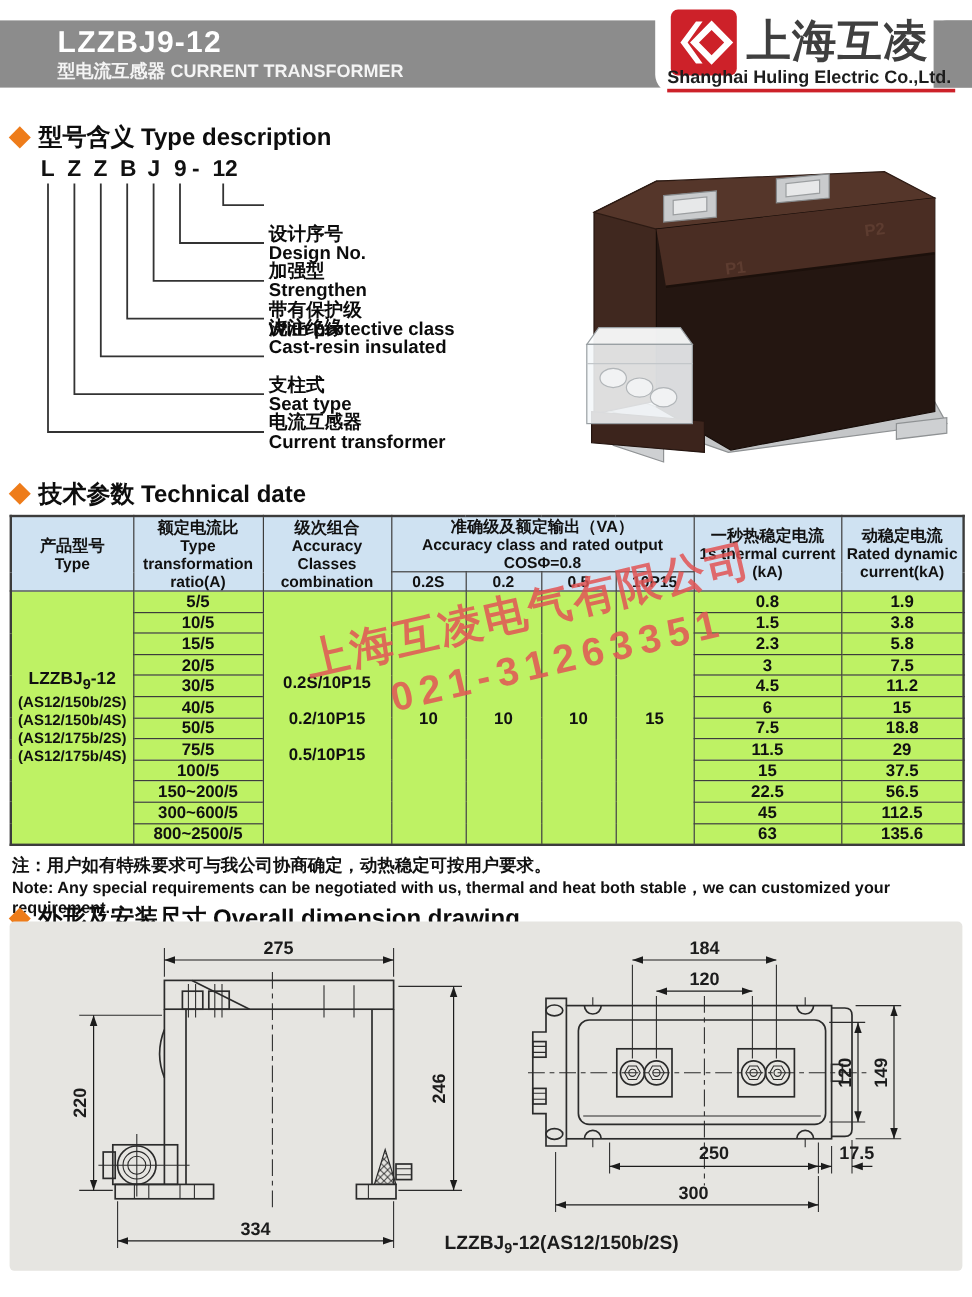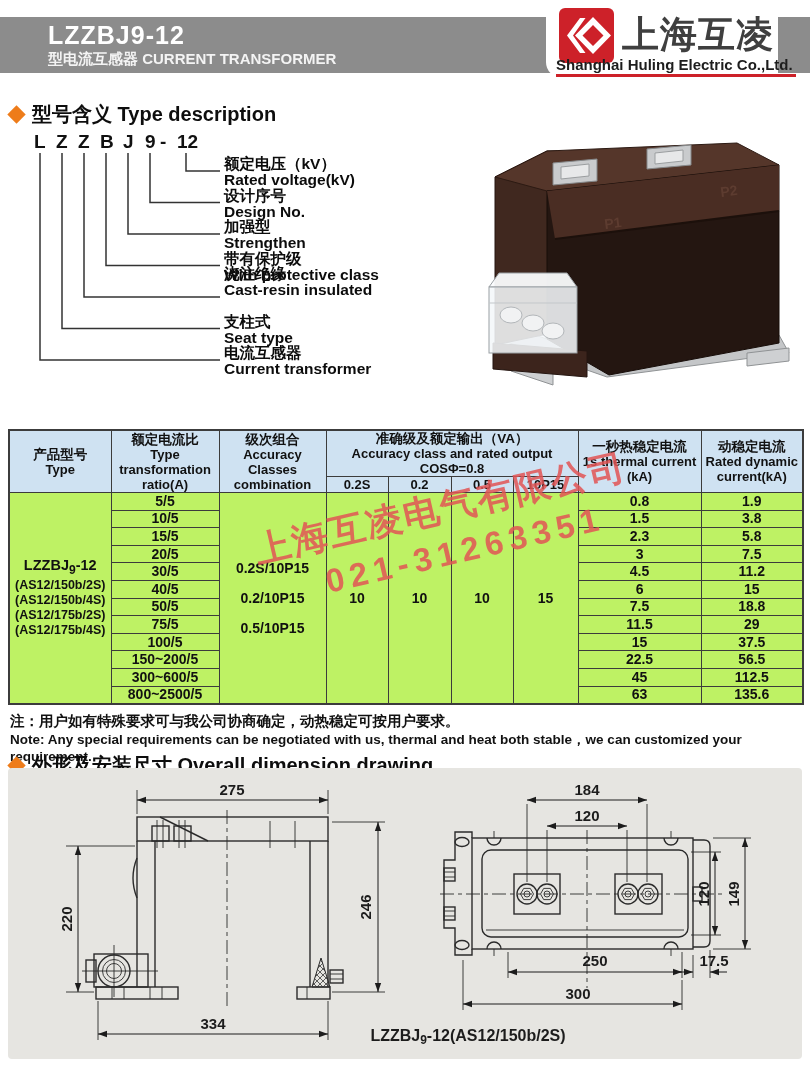--- a/index.html
+++ b/index.html
@@ -95,24 +95,20 @@
       <path d="M186,3 L186,21 L220,21"></path>
       <path d="M150,3 L150,52.5 L220,52.5"></path>
       <path d="M128,3 L128,84 L220,84"></path>
       <path d="M106,3 L106,115.5 L220,115.5"></path>
       <path d="M84,3 L84,147 L220,147"></path>
       <path d="M62,3 L62,178.5 L220,178.5"></path>
       <path d="M40,3 L40,210 L220,210"></path>
     </g>
   </svg>
 
-  <div class="td-label" style="top:156px">
-    <div>额定电压（kV）</div>
-      <div>Rated voltage(kV)</div>
-    </div>
   <div class="td-label" style="top:188px">
     <div>设计序号</div>
       <div>Design No.</div>
     </div>
   <div class="td-label" style="top:219px">
     <div>加强型</div>
       <div>Strengthen</div>
     </div>
   <div class="td-label" style="top:251px">
     <div>带有保护级</div>
@@ -155,20 +151,24 @@
     <polygon points="6,206 100,214 100,240 6,232" fill="#3c241c" stroke="#241510"></polygon>
 
     <polygon points="12,136 80,136 90,150 2,150" fill="#fbfcfd" fill-opacity="0.95" stroke="#9aa0a4"></polygon>
     <rect x="2" y="150" width="88" height="66" fill="#f4f7f9" fill-opacity="0.88" stroke="#9aa0a4"></rect>
     <ellipse cx="24" cy="178" rx="11" ry="8" fill="#f1f2f3" stroke="#b2b6b9"></ellipse>
     <ellipse cx="46" cy="186" rx="11" ry="8" fill="#f1f2f3" stroke="#b2b6b9"></ellipse>
     <ellipse cx="66" cy="194" rx="11" ry="8" fill="#f1f2f3" stroke="#b2b6b9"></ellipse>
     <path d="M2,166 L90,166" stroke="#c3c7ca" fill="none"></path>
   </svg>
 
+  <div class="sec" style="left:8px;top:398px;">
+    <span class="diamond"></span>
+    <span>技术参数 Technical date</span>
+  </div>
 
   <table class="tech">
     <colgroup>
       <col style="width:102px">
         <col style="width:108px">
         <col style="width:107px">
       <col style="width:62px">
         <col style="width:63px">
         <col style="width:62px">
         <col style="width:65px">

